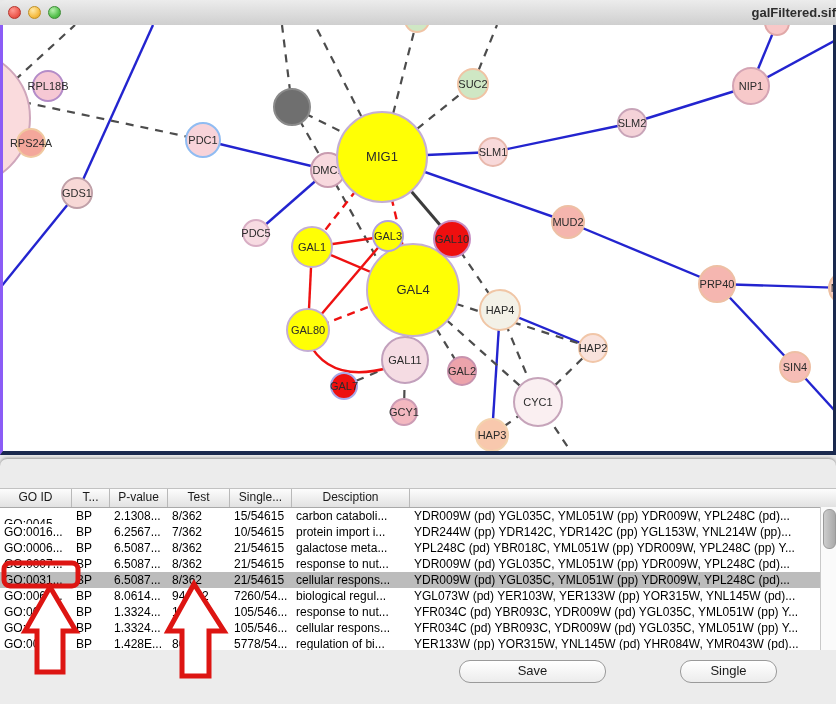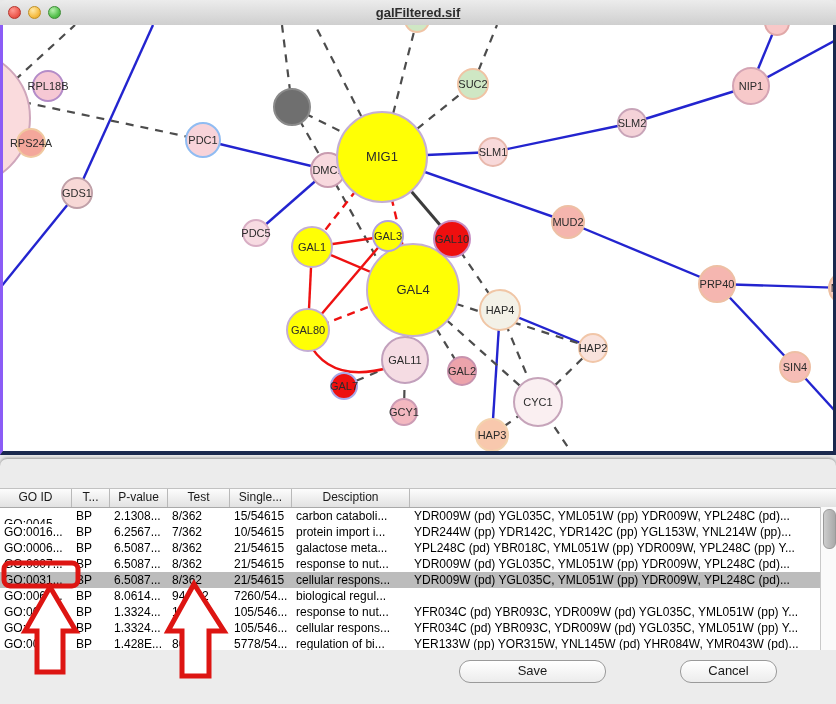--- a/index.html
+++ b/index.html
@@ -9,21 +9,21 @@
   .net-window{position:absolute;left:0;top:0;width:836px;height:459px;}
   .titlebar{height:25px;background:linear-gradient(#ececec,#cfcfcf);
             border-bottom:1px solid #9a9a9a;border-radius:6px 6px 0 0;
             display:flex;align-items:center;position:relative;}
   .lights{position:absolute;left:8px;top:0;height:100%;display:flex;align-items:center;gap:7px;}
   .light{width:13px;height:13px;border-radius:50%;box-sizing:border-box;}
   .light.red{background:radial-gradient(circle at 35% 30%,#ff9a92,#ee5b50 60%,#c93a30);border:1px solid #b5342b;}
   .light.yellow{background:radial-gradient(circle at 35% 30%,#ffe9a8,#f6bd44 60%,#d79b28);border:1px solid #c08f23;}
   .light.green{background:radial-gradient(circle at 35% 30%,#b7f0ae,#57c24f 60%,#3d9e38);border:1px solid #3b8c34;}
   .light.inactive{background:#dcdcdc;border:1px solid #a8a8a8;}
-  .title-text{width:100%;text-align:center;font-size:13px;font-weight:600;color:#2d2d2d;text-decoration:underline;}
+  .title-text{width:100%;text-align:right;font-size:13px;font-weight:600;color:#2d2d2d;}
   .net-canvas{position:absolute;left:0;top:25px;width:836px;height:430px;background:#ffffff;
               border-left:3px solid #8b5cf6;border-right:3px solid #1a294e;border-bottom:4px solid #1a294e;
               box-sizing:border-box;overflow:hidden;}
   .net-canvas svg{position:absolute;left:-3px;top:0;}
   
   .noa-window{position:absolute;left:0;top:459px;width:836px;height:245px;background:#ececec;
               border-radius:7px 7px 0 0;box-shadow:0 -1px 3px rgba(0,0,0,.35);}
   .noa-window .titlebar{height:29px;border-radius:7px 7px 0 0;background:linear-gradient(#efefef,#d6d6d6);margin-top:36px;}
   .noa-window .title-text{color:#6b6b6b;font-weight:600;font-size:13px;}
   .tbl{position:absolute;left:0;top:29px;width:836px;}
@@ -240,20 +240,21 @@
           <div class="td" style="width: 118px;">cellular respons...</div>
           <div class="td" style="width: 410px;">YDR009W (pd) YGL035C, YML051W (pp) YDR009W, YPL248C (pd)...</div>
         </div>
         <div class="trow">
           <div class="td" style="width: 72px;">GO:0065...</div>
           <div class="td" style="width: 38px;">BP</div>
           <div class="td" style="width: 58px;">8.0614...</div>
           <div class="td" style="width: 62px;">94/362</div>
           <div class="td" style="width: 62px;">7260/54...</div>
           <div class="td" style="width: 118px;">biological regul...</div>
+          <div class="td" style="width: 410px;">YGL073W (pd) YER103W, YER133W (pp) YOR315W, YNL145W (pd)...</div>
         </div>
         <div class="trow">
           <div class="td" style="width: 72px;">GO:0031...</div>
           <div class="td" style="width: 38px;">BP</div>
           <div class="td" style="width: 58px;">1.3324...</div>
           <div class="td" style="width: 62px;">11/362</div>
           <div class="td" style="width: 62px;">105/546...</div>
           <div class="td" style="width: 118px;">response to nut...</div>
           <div class="td" style="width: 410px;">YFR034C (pd) YBR093C, YDR009W (pd) YGL035C, YML051W (pp) Y...</div>
         </div>
@@ -275,21 +276,21 @@
           <div class="td" style="width: 118px;">regulation of bi...</div>
           <div class="td" style="width: 410px;">YER133W (pp) YOR315W, YNL145W (pd) YHR084W, YMR043W (pd)...</div>
         </div>
       </div>
   </div>
   <div class="scroll">
     <div class="thumb"></div>
   </div>
   <div class="footer">
     <div class="btn save">Save</div>
-    <div class="btn cancel">Cancel</div>
+    <div class="btn cancel">Single</div>
   </div>
 </div>
 
 <svg id="anno-svg" width="836" height="704" viewBox="0 0 836 704">
     <rect x="4" y="563" width="74" height="23" rx="6" fill="none" stroke="#dd1512" stroke-width="5"></rect>
     <polygon points="50,587 76,631 63,631 63,672 37,672 37,631 25,631" fill="#ffffff" stroke="#dd1512" stroke-width="5" stroke-linejoin="miter"></polygon>
     <polygon points="194,584 224,631 209,631 209,676 182,676 182,631 168,631" fill="#ffffff" stroke="#dd1512" stroke-width="5" stroke-linejoin="miter"></polygon>
   </svg>
 
 </body></html>

